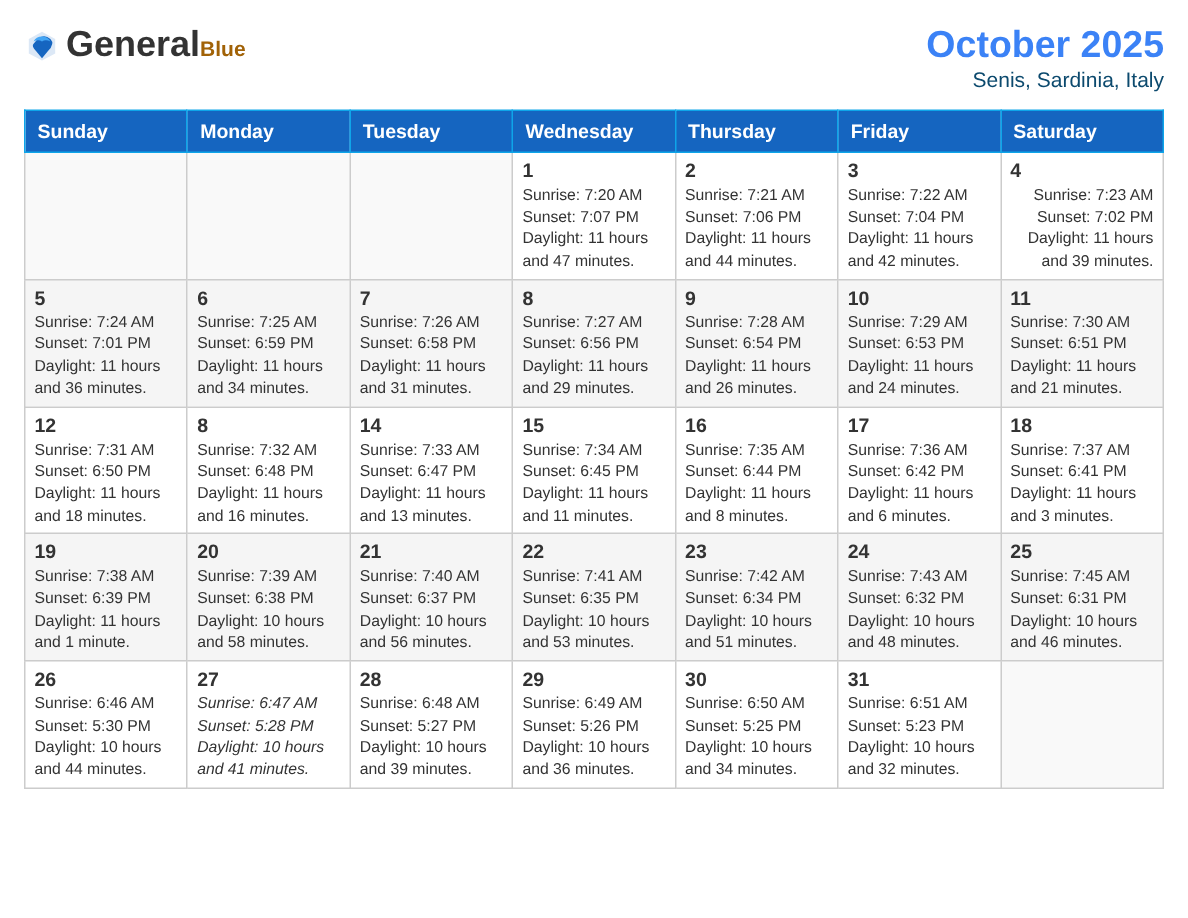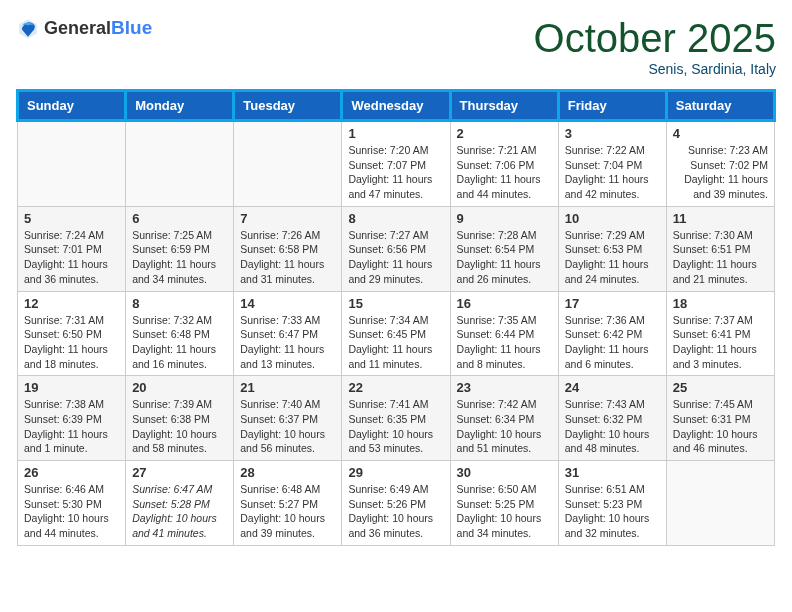--- a/index.html
+++ b/index.html
@@ -22,41 +22,41 @@
       gap: 4px;
     }
     .logo-icon {
       width: 24px;
       height: 24px;
     }
     .title-block {
       text-align: right;
     }
     .month-title {
-      font-size: 40px;
-      font-weight: normal;
-      color: #14532d;
+      font-size: 25px;
+      font-weight: bold;
+      color: #3b82f6;
     }
     .subtitle {
       font-size: 14px;
       color: #0c4a6e;
     }
     .calendar {
       width: 100%;
       border-collapse: collapse;
       border: 1px solid #ccc;
     }
     .calendar th {
       background-color: #1565C0;
       color: #fff;
       font-size: 13px;
       font-weight: bold;
       text-align: left;
       padding: 6px 8px;
-      border: 3px solid #0ea5e9;
+      border: 1px solid #0ea5e9;
     }
     .calendar td {
       border: 1px solid #ccc;
       vertical-align: top;
       padding: 4px 6px;
       width: calc(100% / 7);
       min-height: 80px;
       font-size: 11px;
       color: #333;
       background: #fff;
@@ -82,21 +82,21 @@
 <body>
 
 <div class="header">
   <div class="logo">
     <svg class="logo-icon" viewBox="0 0 30 30" width="30" height="30">
       <polygon points="15,4 26,10 26,22 15,28 4,22 4,10" fill="#1565C0" opacity="0.15"></polygon>
       <path d="M8,14 Q15,4 22,10 Q26,14 20,20 L15,26 L10,20 Q6,16 8,14Z" fill="#1565C0"></path>
       <path d="M15,8 Q20,8 22,12 Q18,10 15,12 Q12,10 8,12 Q10,8 15,8Z" fill="#42A5F5"></path>
     </svg>
     <div>
-      <span style="font-size:18px;font-weight:bold;color:#333;">General</span><span style="font-size:19px;font-weight:bold;color:#3b82f6;">Blue</span>
+      <span style="font-size:24px;font-weight:bold;color:#333;">General</span><span style="font-size:14px;font-weight:bold;color:#a16207;">Blue</span>
     </div>
   </div>
   <div class="title-block">
     <div class="month-title">October 2025</div>
     <div class="subtitle">Senis, Sardinia, Italy</div>
   </div>
 </div>
 
 <table class="calendar">
   <thead>

